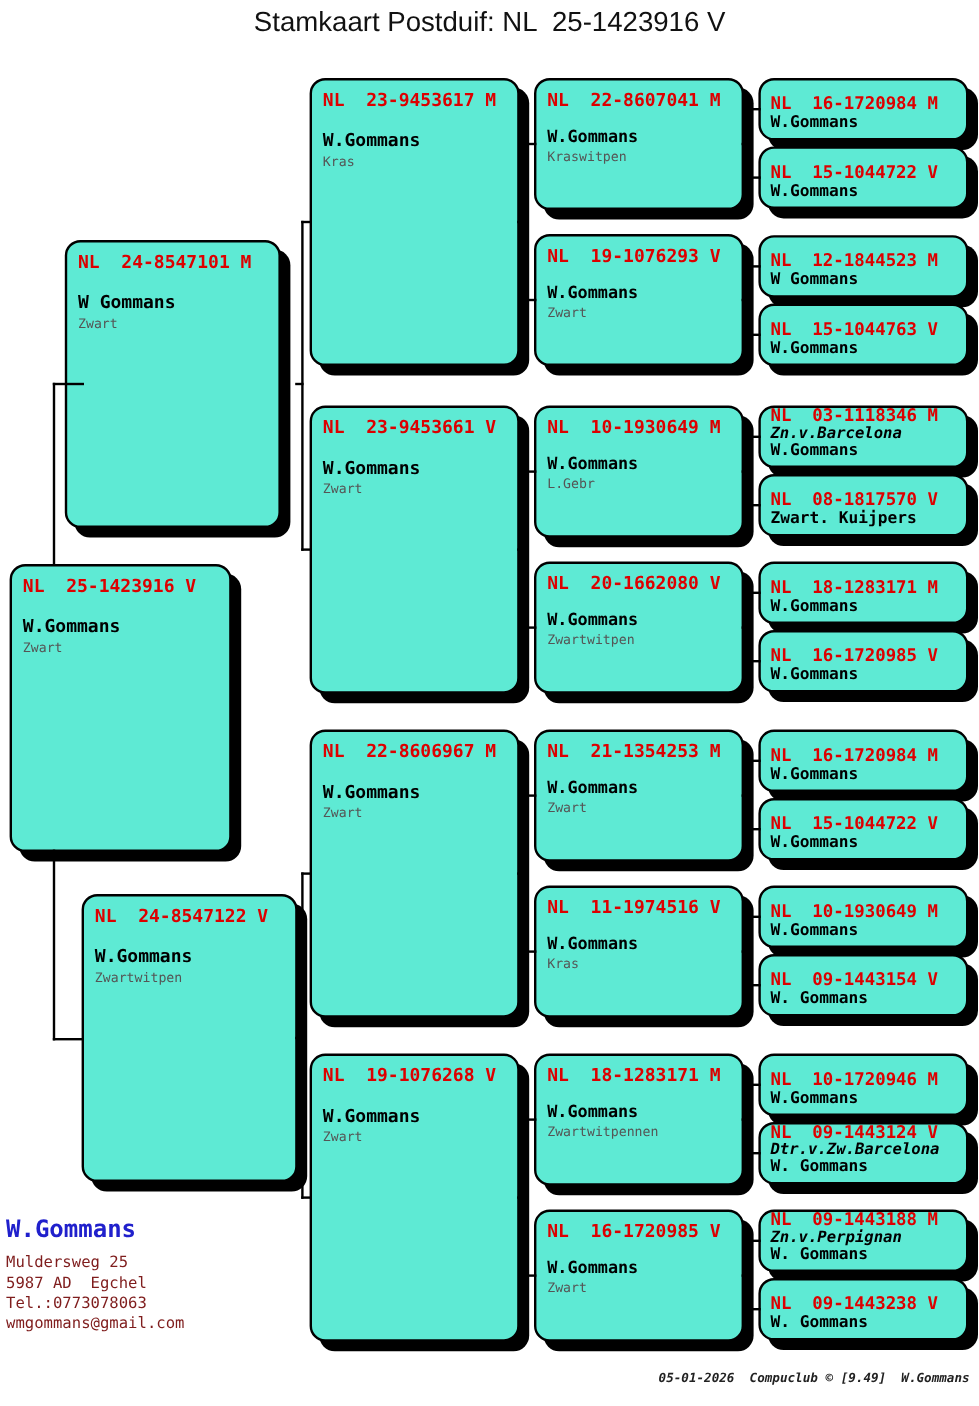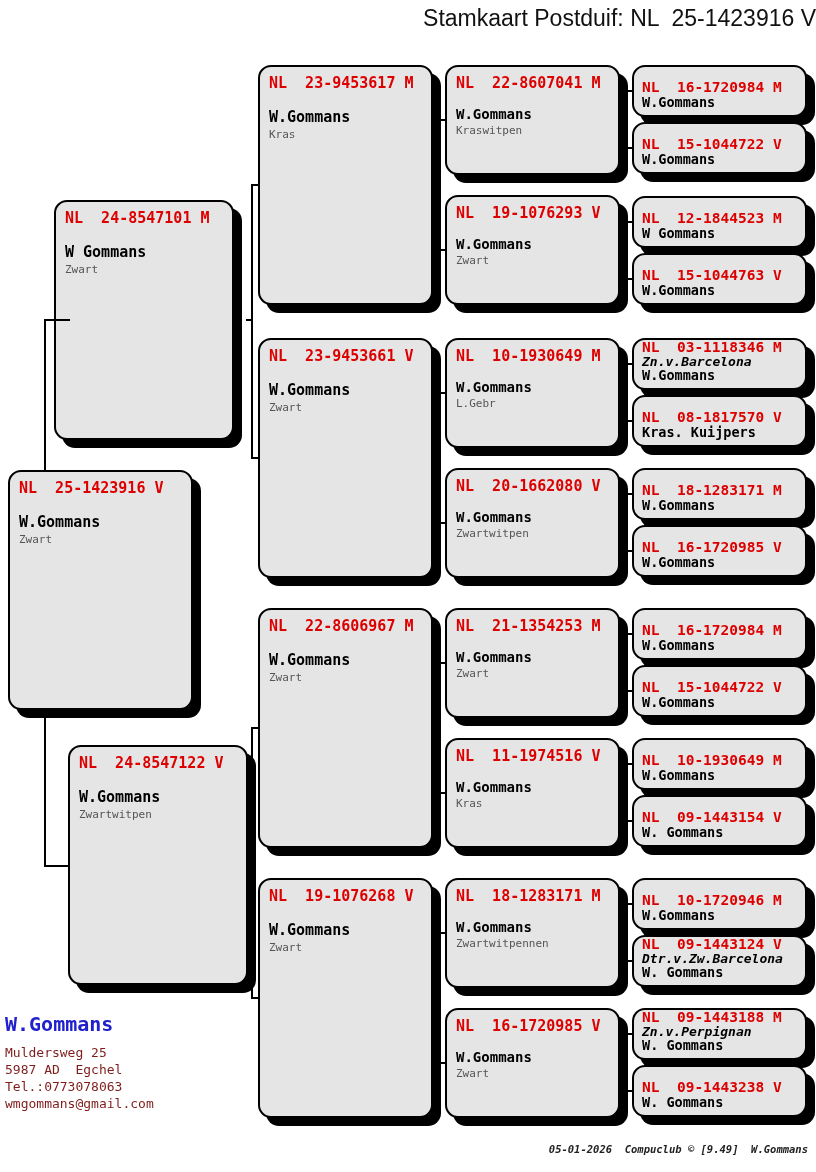--- a/index.html
+++ b/index.html
@@ -1,20 +1,20 @@
 <!DOCTYPE html>
 <html style="--ring-red: #dd0000; --owner-blue: #2020cc; --desc-gray: #555555;"><head>
 <meta charset="utf-8">
 <style>
   html,body{margin:0;padding:0;background:#fff;}
   body{width:816px;height:1172px;position:relative;overflow:hidden;
        font-family:"DejaVu Sans Mono",monospace;}
-  .title{position:absolute;top:5px;left:0;width:100%;text-align:right;
+  .title{position:absolute;top:5px;left:0;width:100%;text-align:center;
          font-family:"Liberation Sans",sans-serif;font-size:23px;color:#111;white-space:pre;}
-  .box{position:absolute;background:#e5e5e5;border:2px solid #000;border-radius:13px;
+  .box{position:absolute;background:#5eead4;border:2px solid #000;border-radius:13px;
        box-shadow:8px 8px 0 #000;box-sizing:border-box;}
   .bg,.md{padding:8px 9px;}
   .ring{color:var(--ring-red,#dd0000);font-weight:bold;font-size:15px;white-space:pre;line-height:17px;}
   .name{color:#000;font-weight:bold;font-size:14px;white-space:pre;line-height:16px;}
   .color{color:var(--desc-gray,#555);font-size:11px;white-space:pre;line-height:15px;}
   .bg .name{margin-top:17px;font-size:15px;}
   .bg .color{margin-top:2px;}
   .md .name{margin-top:14px;}
   .md .color{margin-top:1px;}
   .sm{display:flex;flex-direction:column;justify-content:flex-end;
@@ -136,21 +136,21 @@
     <div class="name">W.Gommans</div>
   </div>
   <div class="box sm" style="left:632px;top:338px;width:175px;height:52px">
     <div class="ring">NL  03-1118346 M</div>
     <div class="note">Zn.v.Barcelona</div>
     <div class="name">W.Gommans</div>
   </div>
   <div class="box sm" style="left:632px;top:395px;width:175px;height:52px">
     <div class="ring">NL  08-1817570 V</div>
     <div class="note"></div>
-    <div class="name">Kras. Kuijpers</div>
+    <div class="name">Zwart. Kuijpers</div>
   </div>
   <div class="box sm" style="left:632px;top:468px;width:175px;height:52px">
     <div class="ring">NL  18-1283171 M</div>
     <div class="note"></div>
     <div class="name">W.Gommans</div>
   </div>
   <div class="box sm" style="left:632px;top:525px;width:175px;height:52px">
     <div class="ring">NL  16-1720985 V</div>
     <div class="note"></div>
     <div class="name">W.Gommans</div>

